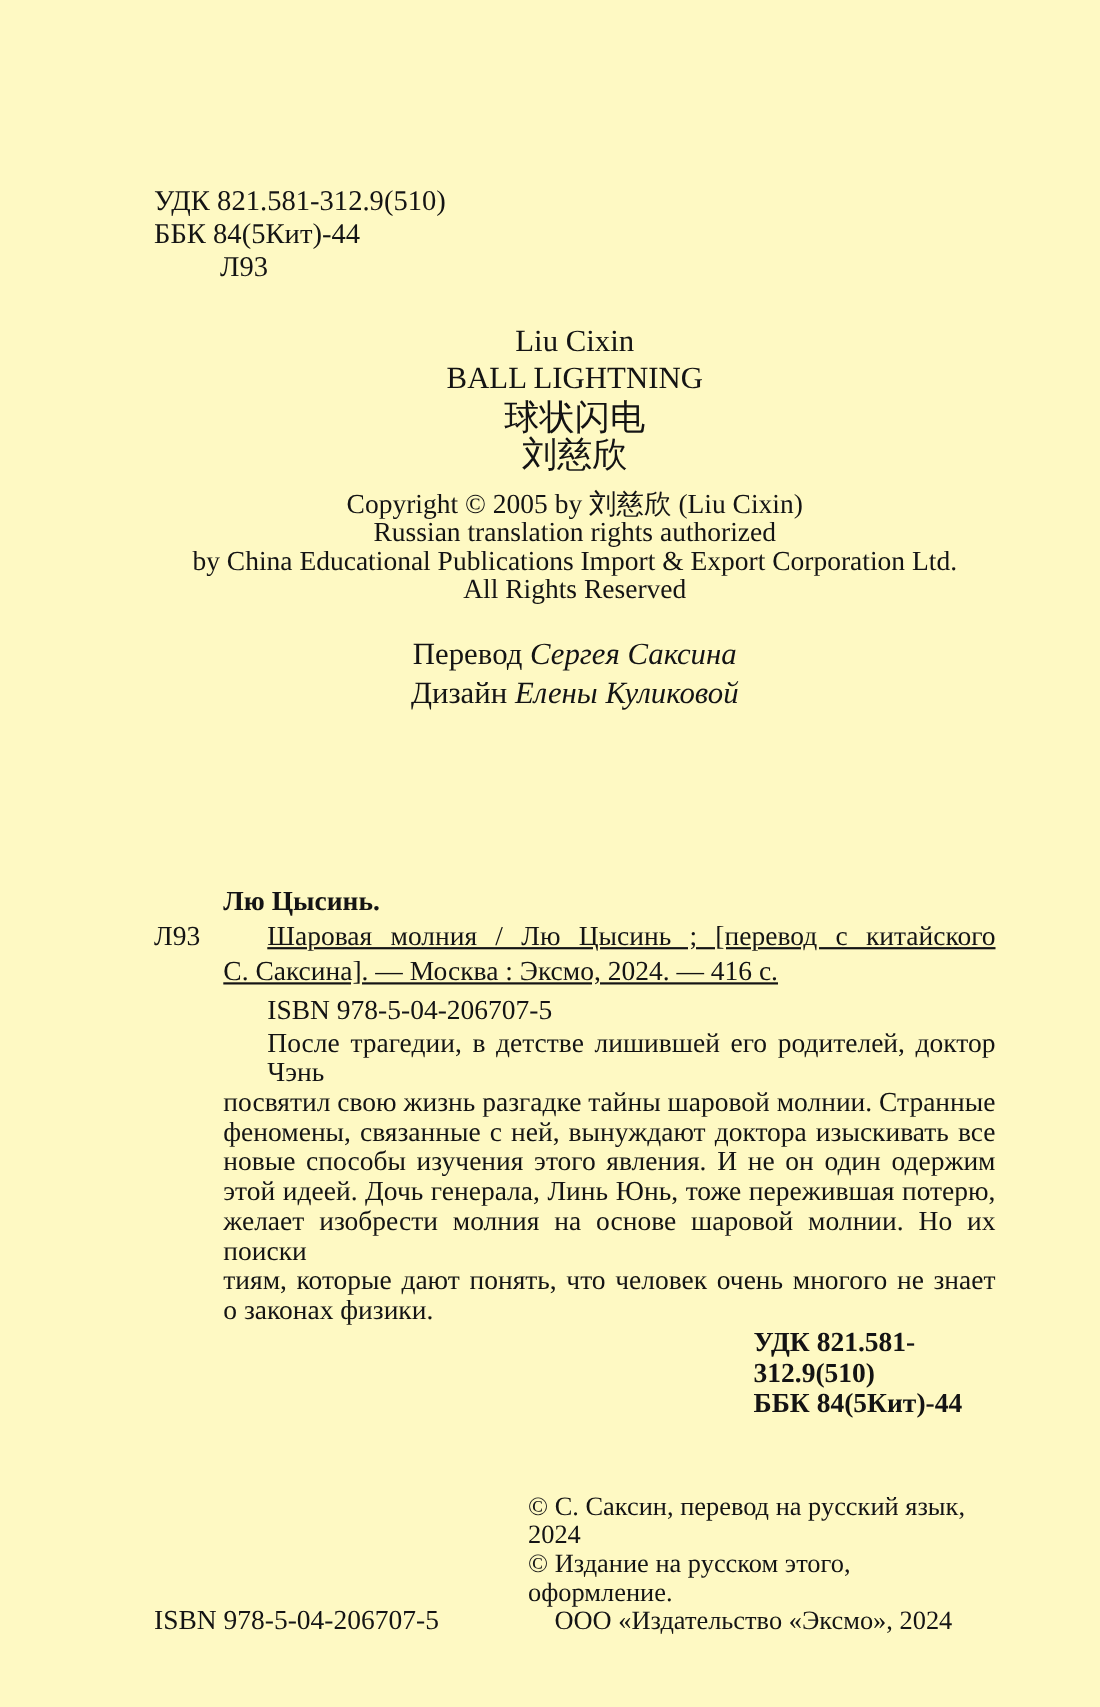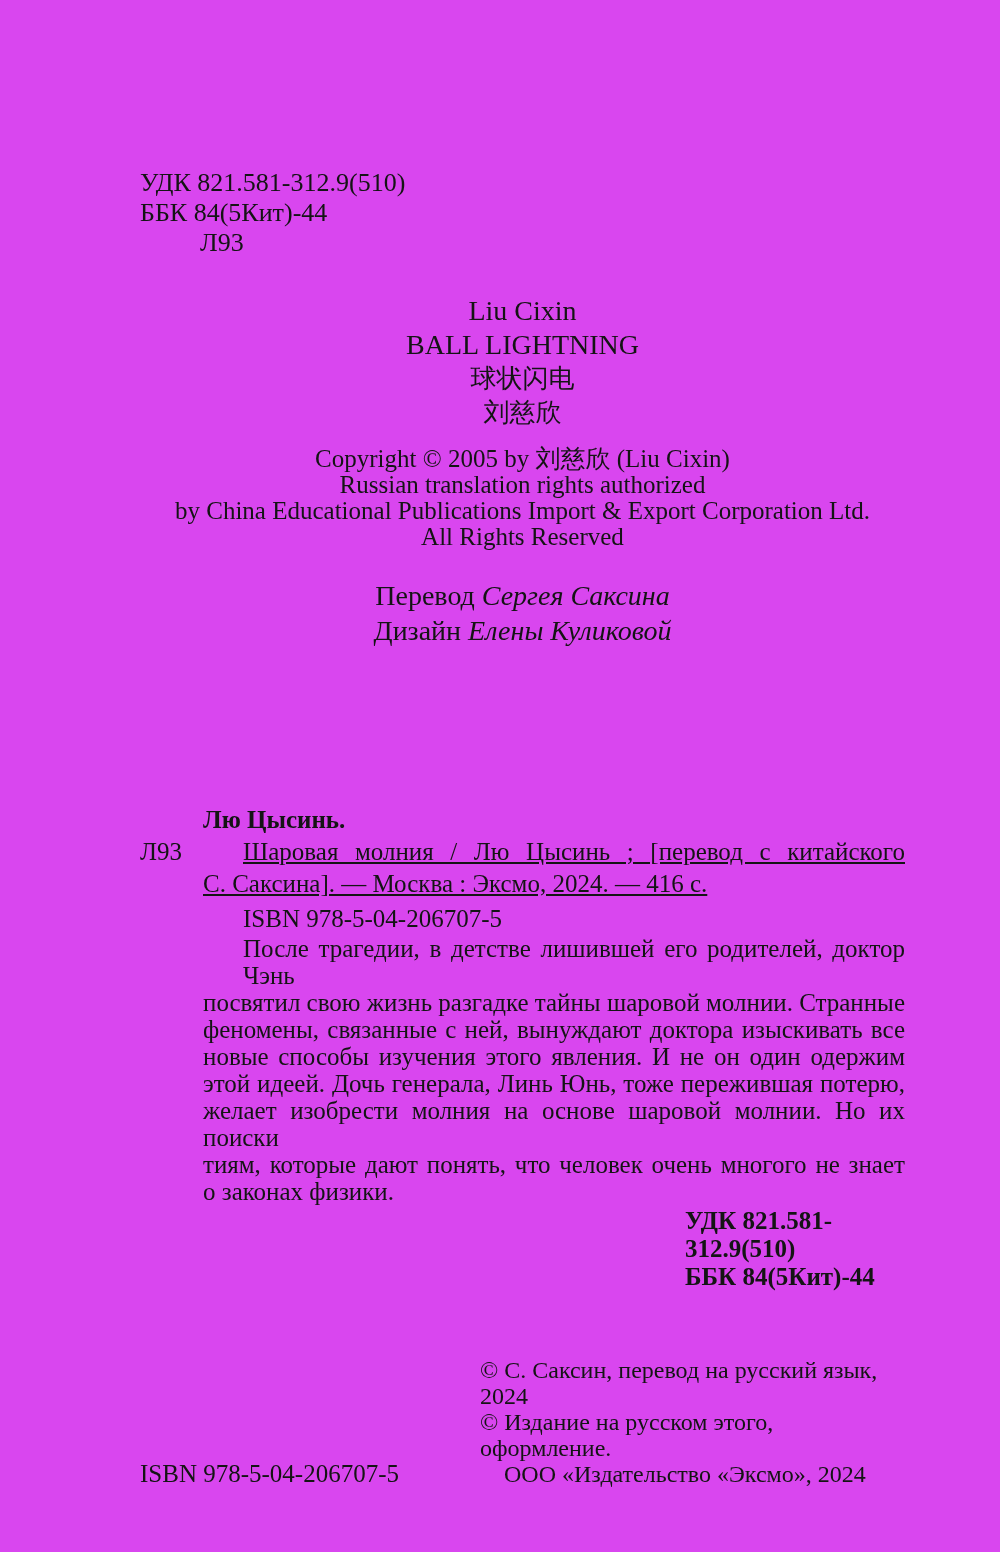--- a/index.html
+++ b/index.html
@@ -4,21 +4,21 @@
 <style>
   html, body {
     margin: 0;
     padding: 0;
     background: #ffffff;
   }
   .page {
     position: relative;
     width: 1000px;
     height: 1552px;
-    background: #d946ef;
+    background: #fef9c3;
     color: #141414;
     font-family: "Liberation Serif", "DejaVu Serif", serif;
     overflow: hidden;
   }
   .content {
     position: absolute;
     left: 140px;
     top: 0;
     width: 765px;
   }
@@ -31,21 +31,21 @@
   }
   .top-codes .auth-code { padding-left: 60px; }
 
   
   .title-block {
     margin-top: 36px;
     text-align: center;
     font-size: 28px;
     line-height: 34px;
   }
-  .title-block .zh { font-size: 26px; }
+  .title-block .zh { font-size: 32px; }
 
   
   .copyright-block {
     margin-top: 16px;
     text-align: center;
     font-size: 25px;
     line-height: 26px;
   }
 
   

